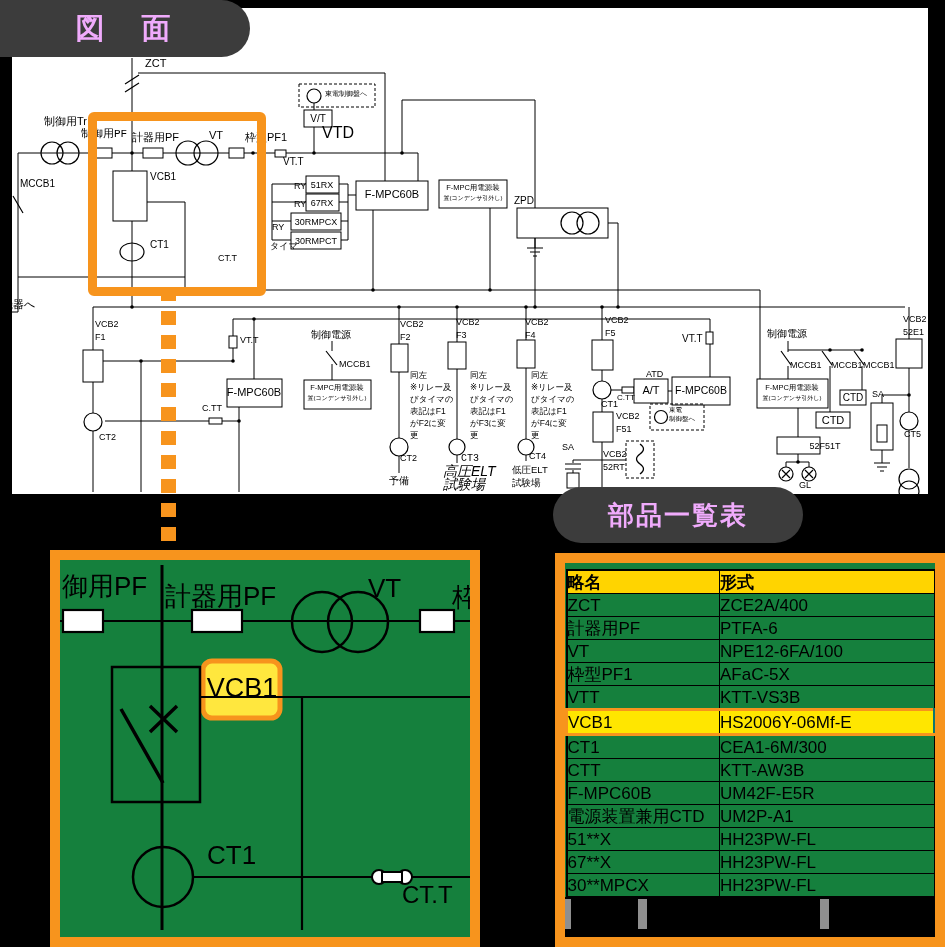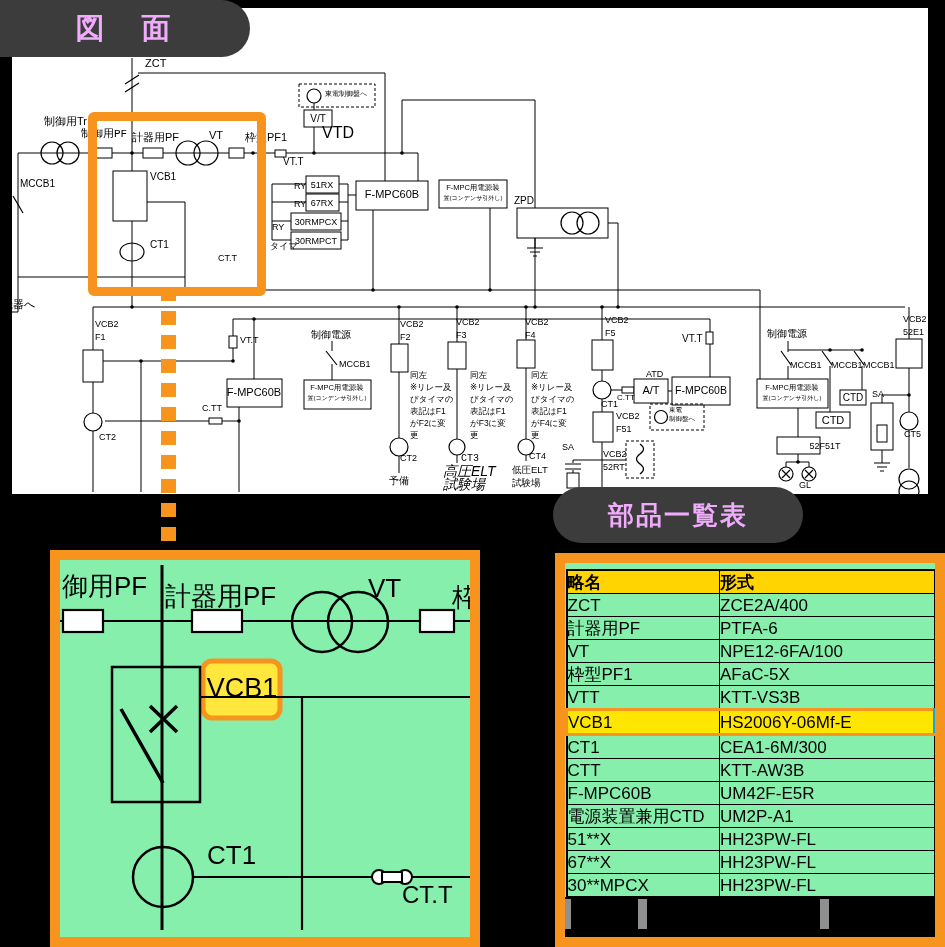--- a/index.html
+++ b/index.html
@@ -9,33 +9,33 @@
   .schematic svg{position:absolute;left:0;top:0;}
   .lbl{position:absolute;white-space:pre-line;color:#000;line-height:1.18;}
   .lbl.c{transform:translateX(-50%);text-align:center;white-space:pre;}
   .lbl.b{font-weight:normal;}
   .focus-box{position:absolute;left:76px;top:104px;width:160px;height:166px;border:9px solid #F7941D;border-radius:6px;}
   .dotted-connector{position:absolute;left:161px;top:287px;width:15px;height:258px;
      background:repeating-linear-gradient(180deg,#F7941D 0 14px,transparent 14px 24px);}
   .badge{position:absolute;background:#3C3C3C;color:#f0abfc;display:flex;align-items:center;justify-content:center;font-weight:bold;}
   .badge-drawing{left:0;top:0;width:250px;height:57px;border-radius:0 30px 30px 0;font-size:29px;letter-spacing:4px;}
   .badge-parts{left:553px;top:487px;width:250px;height:56px;border-radius:30px;font-size:26px;letter-spacing:2px;}
-  .callout{position:absolute;border:10px solid #F7941D;background:#86efac;box-sizing:border-box;overflow:hidden;}
+  .callout{position:absolute;border:10px solid #F7941D;background:#15803d;box-sizing:border-box;overflow:hidden;}
   .callout-left{left:50px;top:550px;width:430px;height:397px;}
   .callout-left svg{position:absolute;left:0;top:0;}
   .callout-right{left:555px;top:553px;width:390px;height:394px;}
   .parts-table{border-collapse:collapse;margin:6px 0 0 0;width:368px;table-layout:fixed;}
   .parts-table th,.parts-table td{border:1.5px solid #000;height:22px;text-align:left;vertical-align:middle;
      font-size:17px;padding:0;line-height:1;overflow:hidden;}
   .parts-table{border:2.5px solid #000;}
   .parts-table th{background:#FFD400;font-weight:bold;}
   .parts-table col.c1{width:153px;} .parts-table col.c2{width:215px;}
   .parts-table tr.hl td{background:#FFE600;border-top:3px solid #F7941D;border-bottom:3px solid #F7941D;}
   .parts-table tr.hl td:first-child{border-left:3px solid #F7941D;}
-  .parts-table tr.hl td:last-child{border-right:3px solid #0ea5e9;}
+  .parts-table tr.hl td:last-child{border-right:3px solid #0f766e;}
   .table-bottom-band{position:absolute;left:0px;top:334px;width:370px;height:42px;background:#000;}
   .table-bottom-band .stub{position:absolute;top:2px;width:9px;height:30px;background:#8f8f8f;display:block;}
 </style>
 </head>
 <body>
 
 <div class="page">
 
   <div class="schematic">
     <svg width="916" height="486" viewBox="12 8 916 486">

